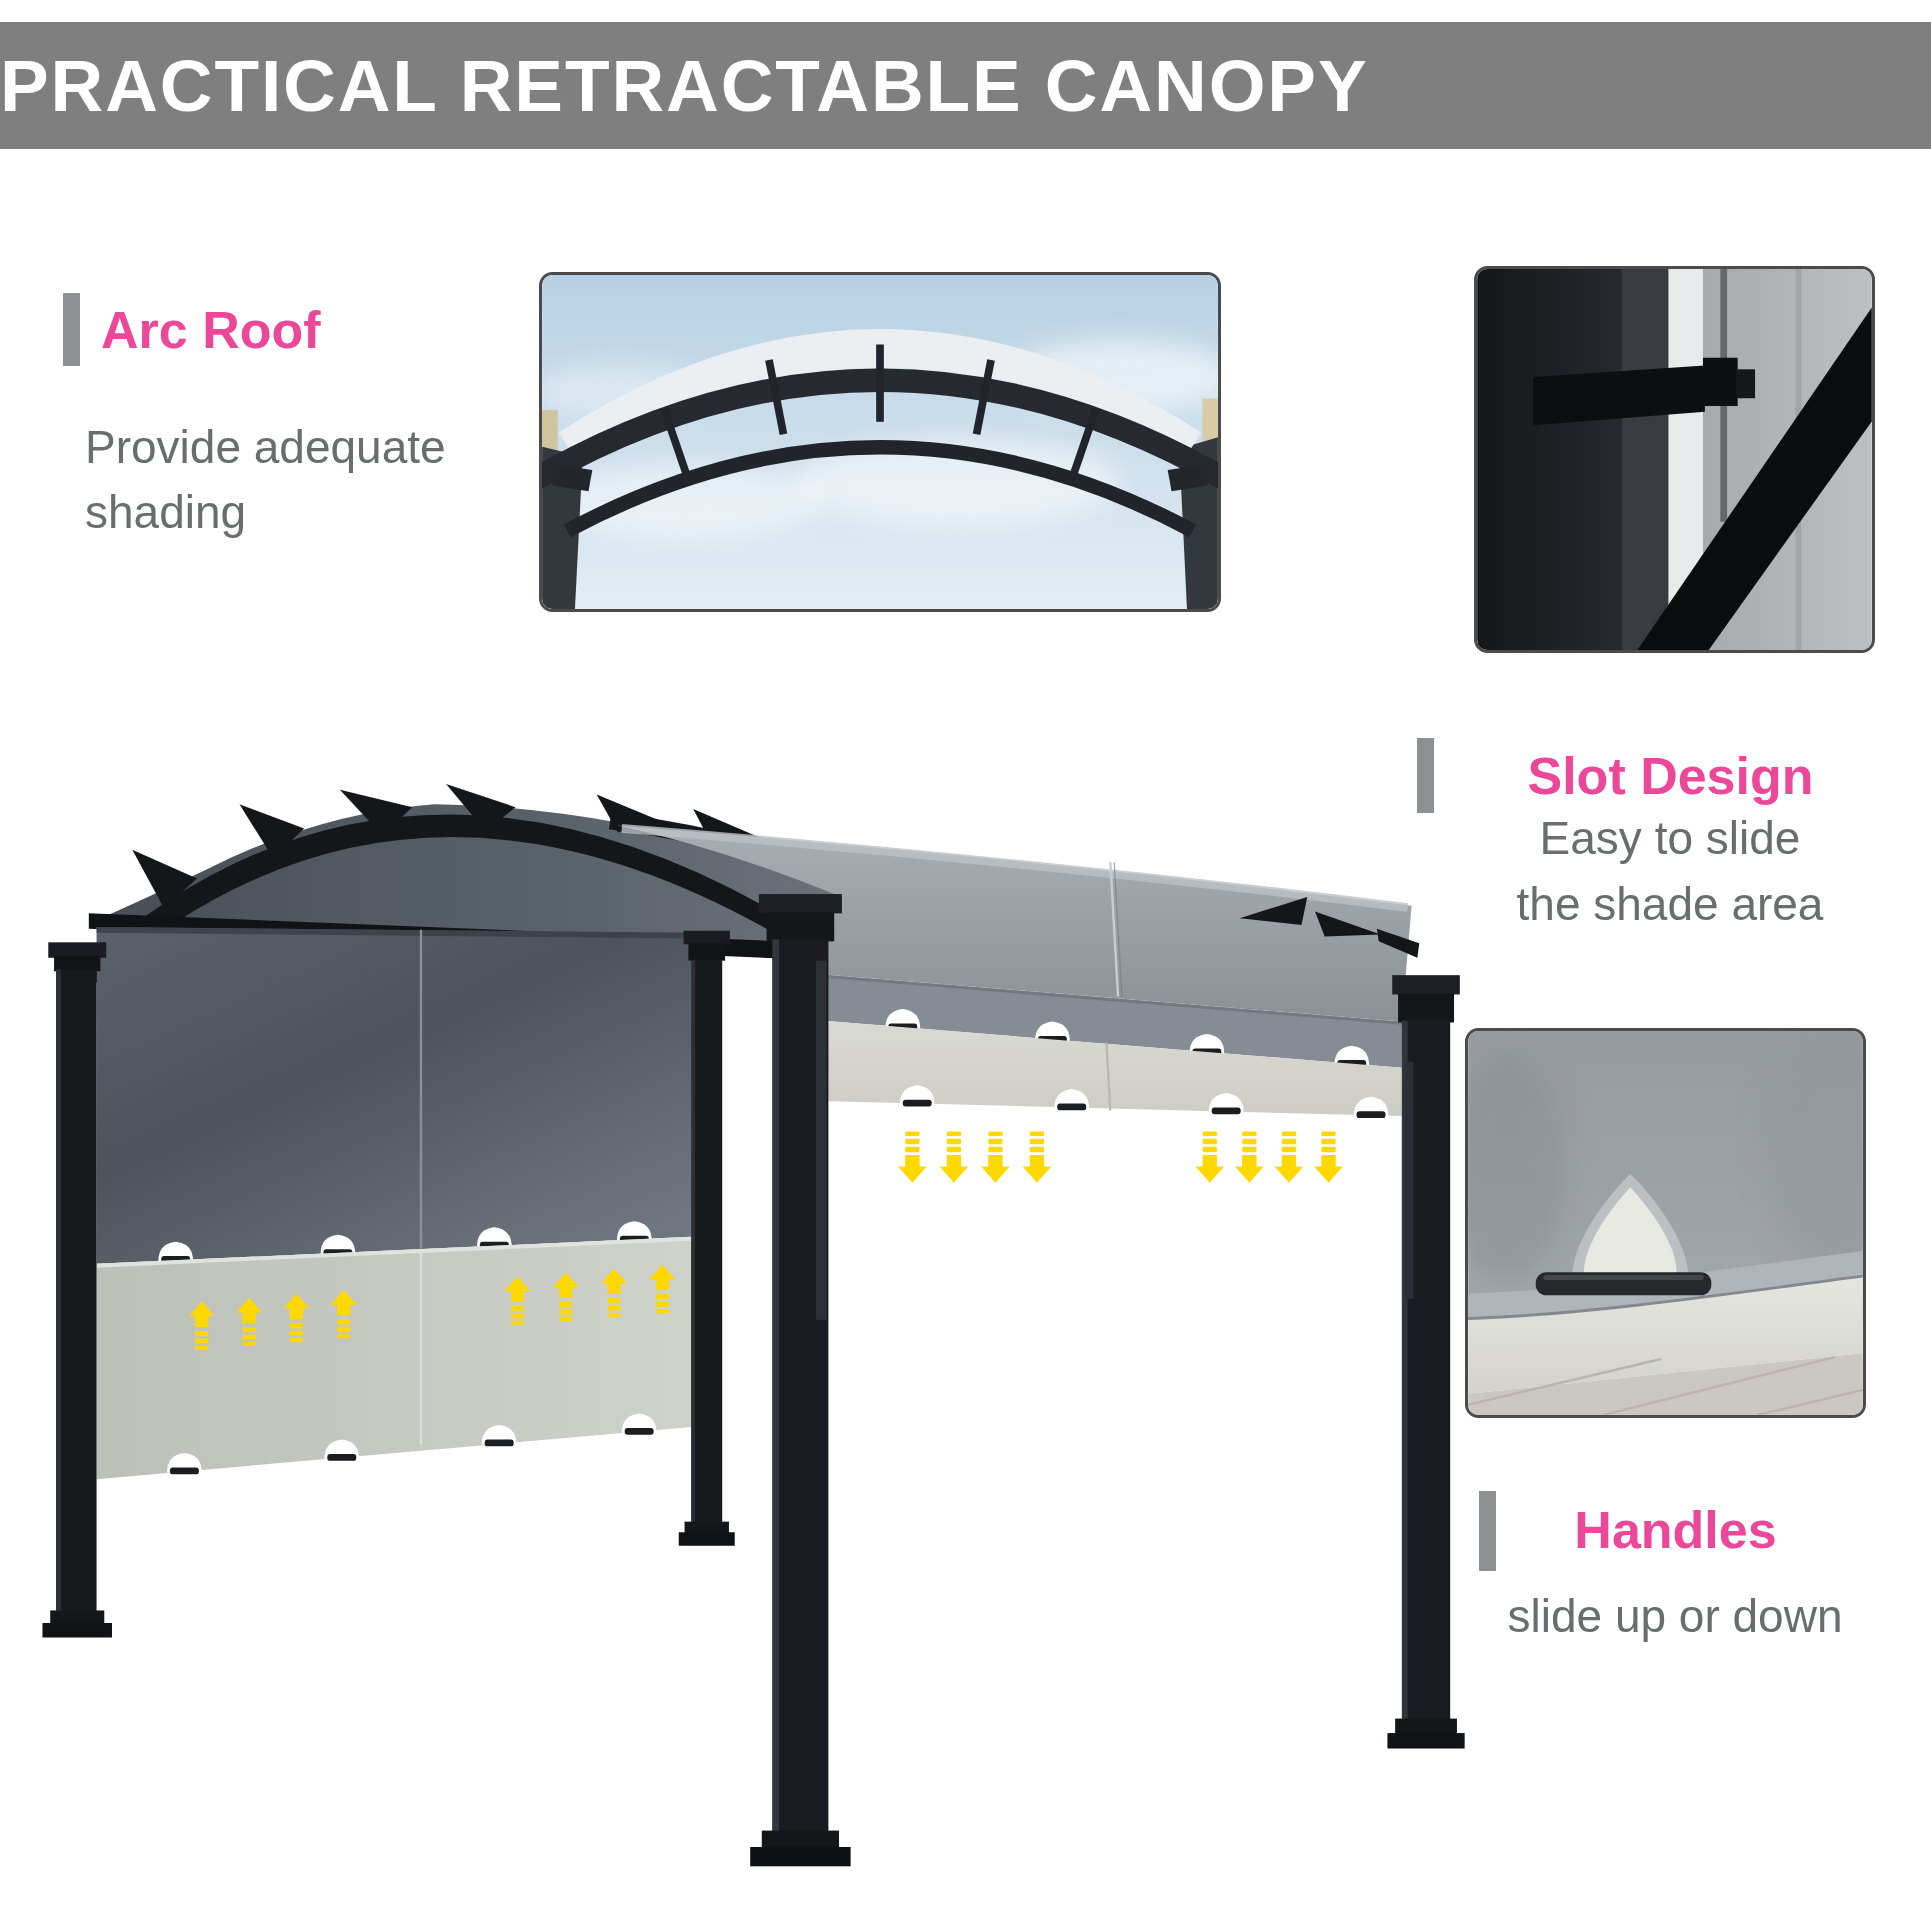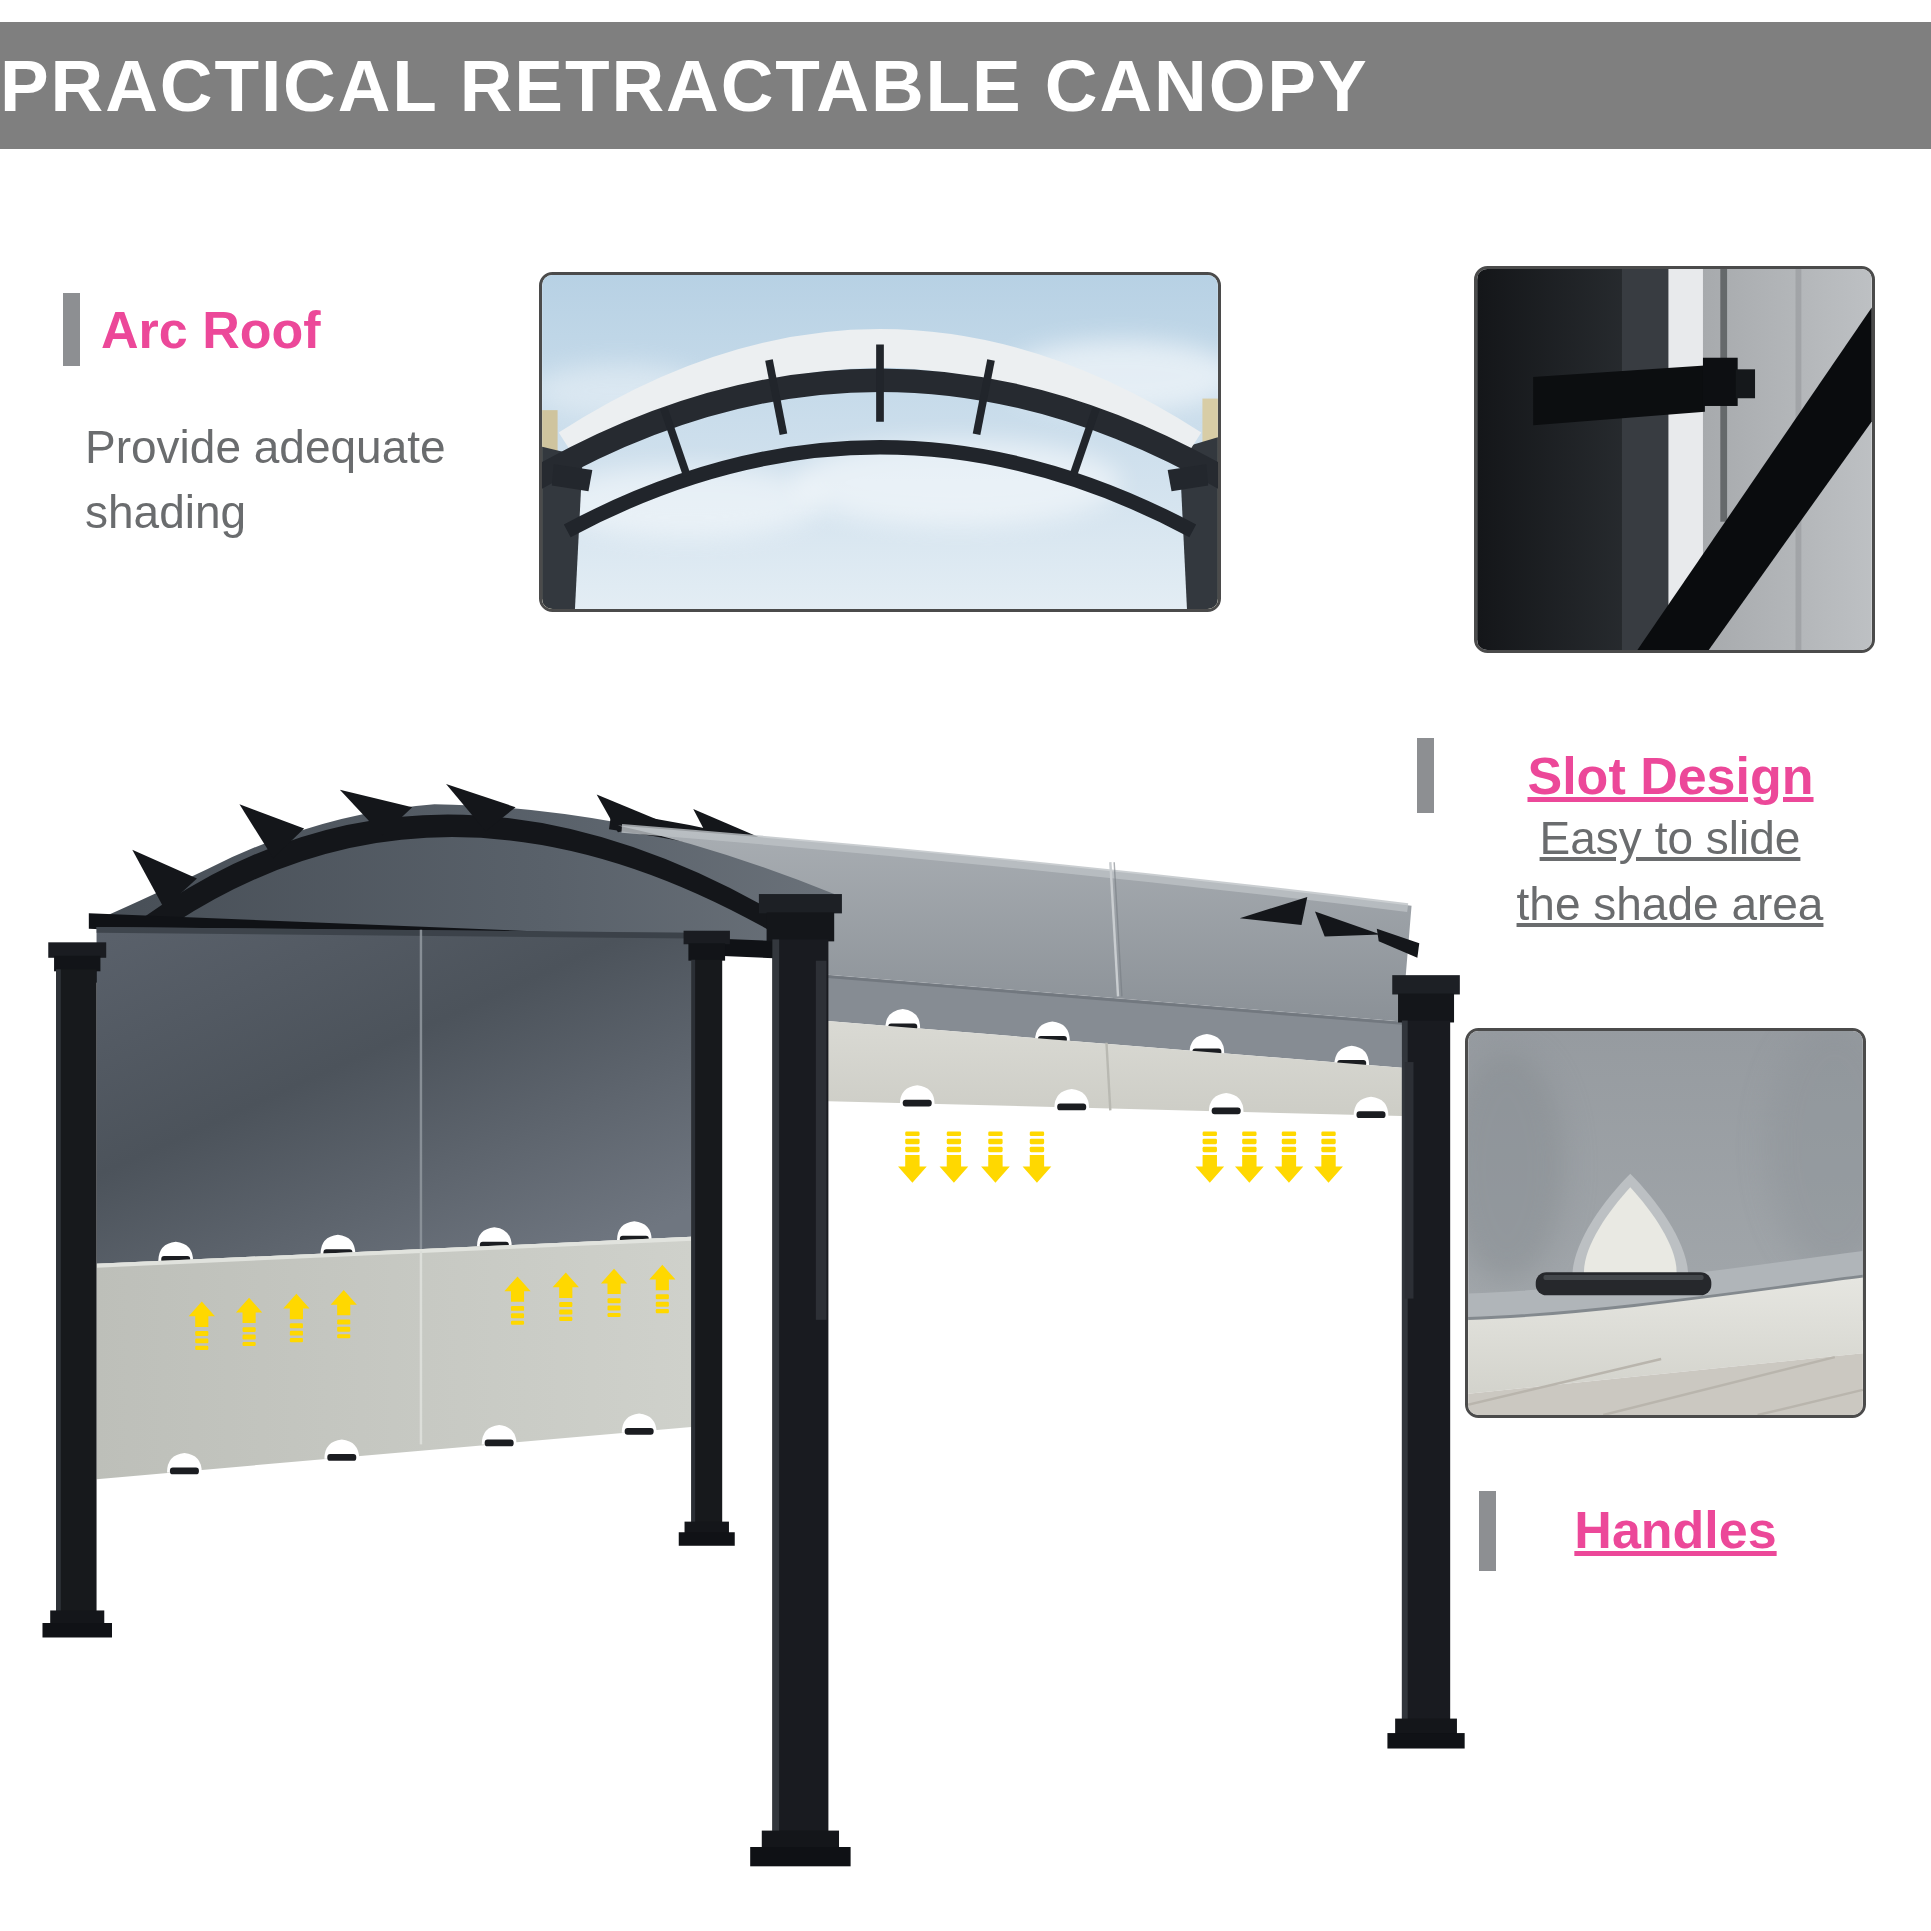--- a/index.html
+++ b/index.html
@@ -3,21 +3,21 @@
 <meta charset="utf-8">
 <style>
   html,body{margin:0;padding:0;width:1931px;height:1931px;background:#ffffff;
     font-family:"Liberation Sans", sans-serif;position:relative;overflow:hidden;}
   .banner{position:absolute;left:0;top:22px;width:1931px;height:127px;background:#7f7f7f;
     display:flex;align-items:center;justify-content:flex-start;}
   .banner-text{color:#ffffff;font-size:73px;font-weight:700;letter-spacing:1.9px;white-space:nowrap;}
   .accent-bar{position:absolute;width:17.4px;background:#8d8f92;}
   .feature-title{position:absolute;font-size:52px;font-weight:700;color:#ec4899;display:flex;align-items:center;}
   .feature-body{position:absolute;font-size:46px;font-weight:300;color:#6a6c6e;line-height:65px;}
-  .center{text-align:center;justify-content:center;text-decoration:underline;}
+  .center{text-align:center;justify-content:center;}
   .photo{position:absolute;border:3.9px solid #4b4b4b;border-radius:13.5px;overflow:hidden;background:#fff;}
   .photo svg{display:block;}
   #pergola{position:absolute;left:0;top:0;width:1931px;height:1931px;}
   .line{display:block;}
 </style>
 </head>
 <body>
 
 <svg id="pergola" viewBox="0 0 2000 2000">
   <defs>
@@ -293,14 +293,15 @@
     <path d="M168 148 C196 176 228 220 228 254 Q228 272 206 272 L130 272 Q108 272 108 254 C108 220 140 176 168 148 Z" fill="#bcc0c3"></path>
     <path d="M168 162 C190 186 216 222 216 250 Q216 262 200 262 L136 262 Q120 262 120 250 C120 222 146 186 168 162 Z" fill="#e9e9e3"></path>
     <rect x="70" y="250" width="182" height="24" rx="11" fill="#26282c"></rect>
     <rect x="78" y="253" width="166" height="5" rx="2" fill="#4b4f54" opacity="0.8"></rect>
   </svg>
 </div>
 
 <div class="accent-bar" style="left:1479px;top:1491px;height:80px;"></div>
 <div class="feature-title center" style="left:1492px;top:1491px;width:367px;height:77px;">Handles</div>
 <div class="feature-body center" style="left:1453px;top:1582px;width:444px;line-height:68px;">
+  <span class="line">slide up or down</span>
 </div>
 
 
 </body></html>

